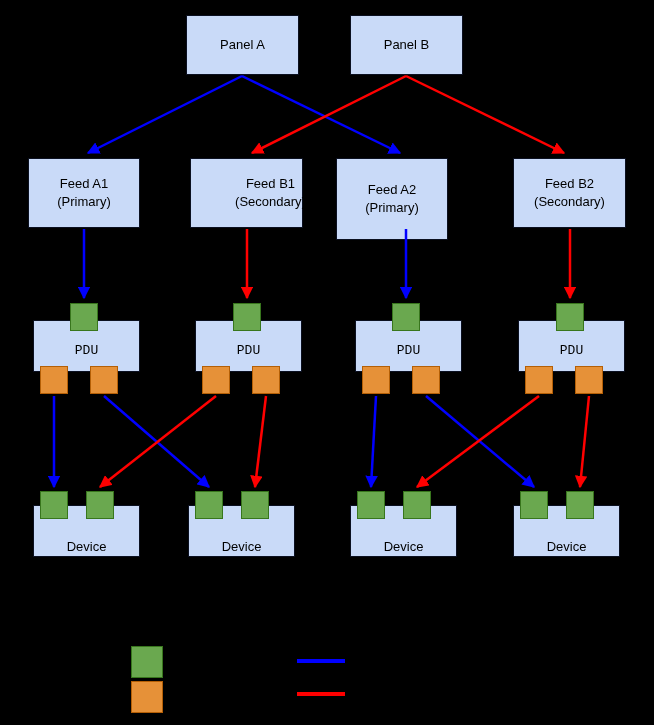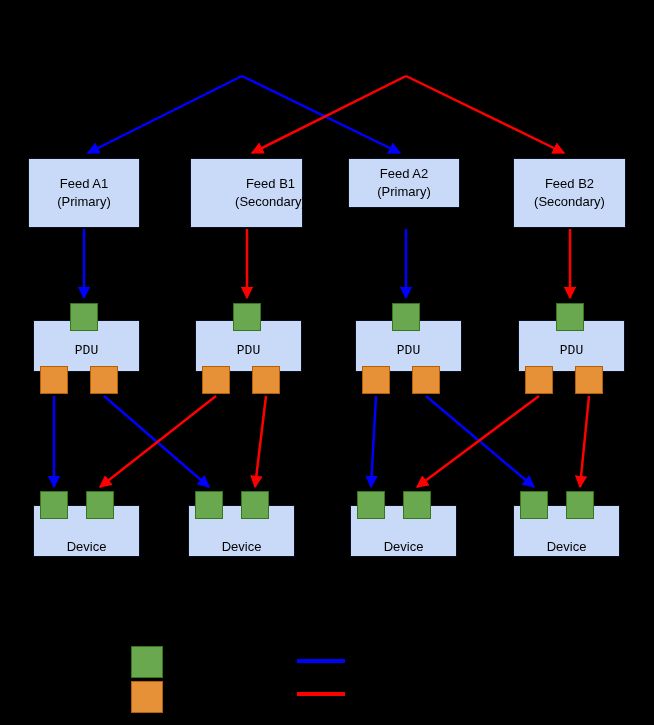--- a/index.html
+++ b/index.html
@@ -60,30 +60,36 @@
     z-index: 2;
   }
   .legend-line.blue { background: #0000ff; }
   .legend-line.red  { background: #ff0000; }
 </style>
 </head>
 <body>
 
 <div class="canvas">
 
+  <div class="box" style="left:186px; top:15px; width:113px; height:60px;">
+    <span>Panel A</span>
+  </div>
+  <div class="box" style="left:350px; top:15px; width:113px; height:60px;">
+    <span>Panel B</span>
+  </div>
 
   <div class="box" style="left:28px; top:158px; width:112px; height:70px;">
     <span>Feed A1</span>
     <span>(Primary)</span>
   </div>
   <div class="box" style="left:190px; top:158px; width:113px; height:70px;padding-left:48px;">
     <span>Feed B1</span>
     <span>(Secondary)</span>
   </div>
-  <div class="box" style="left:348px; top:158px; width:112px; height:50px;">
+  <div class="box" style="left:336px; top:158px; width:112px; height:82px;">
     <span>Feed A2</span>
     <span>(Primary)</span>
   </div>
   <div class="box" style="left:513px; top:158px; width:113px; height:70px;">
     <span>Feed B2</span>
     <span>(Secondary)</span>
   </div>
 
   <div class="box pdu-box" style="left:33px; top:320px; width:107px; height:52px;">
     <span>PDU</span>

